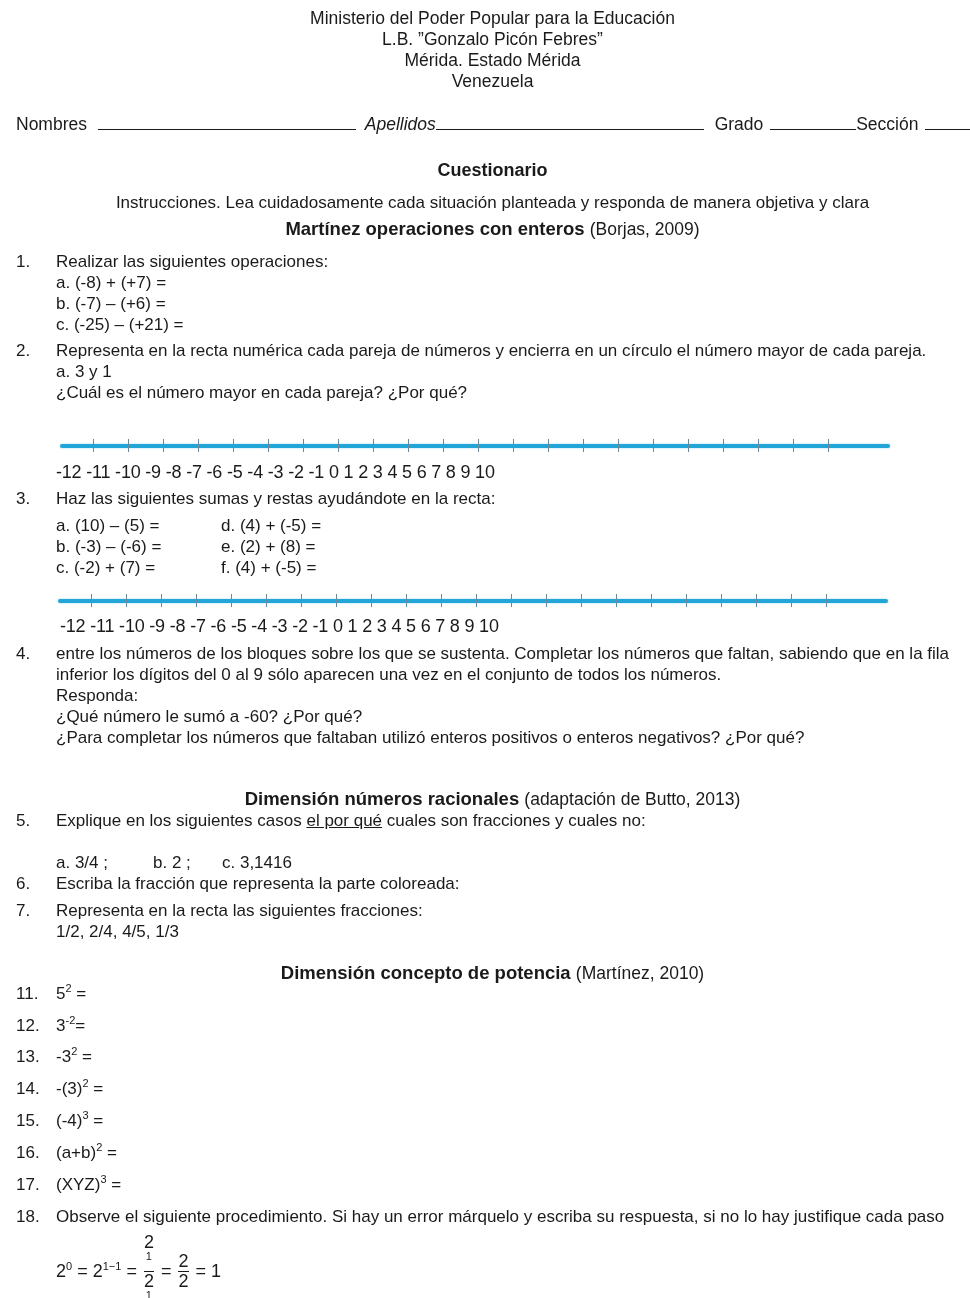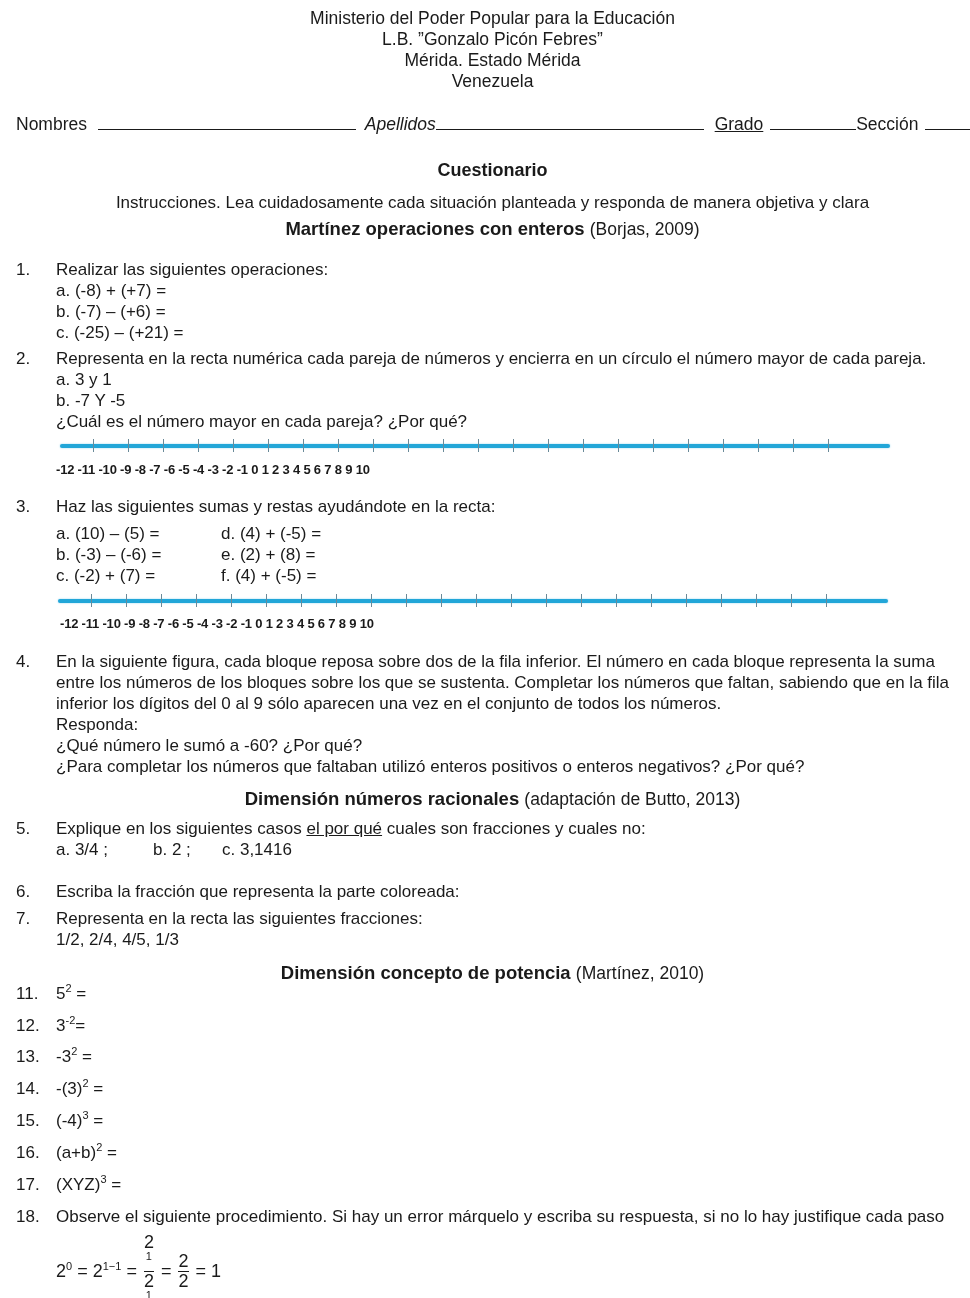--- a/index.html
+++ b/index.html
@@ -9,24 +9,24 @@
   }
   .abs { position: absolute; white-space: nowrap; }
   .center { left: 0; width: 985px; text-align: center; }
   .hdr { font-size: 17.5px; line-height: 21px; }
   .b { font-weight: bold; }
   .title { font-size: 18px; font-weight: bold; }
   .dim { font-size: 18.5px; }
   .dim .ref { font-weight: normal; font-size: 17.5px; }
   .num { position: absolute; left: 16px; }
   .txt { position: absolute; left: 56px; }
-  .line { line-height: 21px; margin-top: 8px; }
+  .line { line-height: 21px; }
   .numline { position: absolute; height: 4px; background: #22a6d8; border-radius: 2px; box-shadow: 0 0 2px #8fd3ee; }
   .tick { position: absolute; top: -5px; width: 1px; height: 13px; background: #6a8a99; }
-  .labels { position: absolute; font-size: 13px; letter-spacing: -0.2px; font-weight: bold; }
+  .labels { position: absolute; font-size: 18px; letter-spacing: -0.2px; }
   sup { font-size: 11px; vertical-align: 7px; line-height: 0; }
   u { text-decoration: underline; }
   .frac { display: inline-block; vertical-align: middle; text-align: center; margin: 0 2px; }
   .frac span { display: block; line-height: 19px; }
   .frac .bar { border-top: 1px solid #1a1a1a; }
   .field-line { display: inline-block; border-bottom: 1px solid #1a1a1a; height: 14px; vertical-align: baseline; }
 </style>
 </head>
 <body>
 
@@ -34,21 +34,21 @@
   <div>Ministerio del Poder Popular para la Educación</div>
   <div>L.B. ”Gonzalo Picón Febres”</div>
   <div>Mérida. Estado Mérida</div>
   <div>Venezuela</div>
 </div>
 
 <div class="abs" style="top:114px; left:16px; font-size:17.5px;">
   <span>Nombres</span>
   <span class="field-line" style="width:258px; margin-left:6px;"></span>
   <span style="margin-left:4px;font-style:italic;">Apellidos</span><span class="field-line" style="width:268px;"></span>
-  <span style="margin-left:6px;text-decoration:underline;">Grado</span>
+  <span style="margin-left:6px;">Grado</span>
   <span class="field-line" style="width:86px; margin-left:2px;"></span><span>Sección</span>
   <span class="field-line" style="width:58px; margin-left:2px;"></span>
 </div>
 
 <div class="abs center title" style="top:160px;">Cuestionario</div>
 <div class="abs center" style="top:193px; font-size:17px;">Instrucciones. Lea cuidadosamente cada situación planteada y responda de manera objetiva y clara</div>
 
 <div class="abs center dim" style="top:218px;">
   <span class="b">Martínez operaciones con enteros</span>
   <span class="ref">(Borjas, 2009)</span>
@@ -62,21 +62,20 @@
     <div>b. (-7) – (+6) =</div>
     <div>c. (-25) – (+21) =</div>
   </div>
 </div>
 
 <div class="abs line" style="top:340px; left:0;">
   <span class="num">2.</span>
   <div class="txt">
     <div>Representa en la recta numérica cada pareja de números y encierra en un círculo el número mayor de cada pareja.</div>
     <div>a. 3 y 1</div>
-    <div>b. -7 Y -5</div>
     <div>¿Cuál es el número mayor en cada pareja? ¿Por qué?</div>
   </div>
 </div>
 
 <div class="numline" style="top:444px; left:60px; width:830px;">
   <div class="tick" style="left:33px"></div>
     <div class="tick" style="left:68px"></div>
     <div class="tick" style="left:103px"></div>
   <div class="tick" style="left:138px"></div>
     <div class="tick" style="left:173px"></div>
@@ -139,40 +138,39 @@
   <div class="tick" style="left:663px"></div>
     <div class="tick" style="left:698px"></div>
     <div class="tick" style="left:733px"></div>
   <div class="tick" style="left:768px"></div>
 </div>
 <div class="labels" style="top:616px; left:60px;">-12 -11 -10 -9 -8 -7 -6 -5 -4 -3 -2 -1 0 1 2 3 4 5 6 7 8 9 10</div>
 
 <div class="abs line" style="top:643px; left:0; width:970px;">
   <span class="num">4.</span>
   <div class="txt">
-    <div>En la siguiente figura, cada bloque reposa sobre dos de la fila inferior. El número en cada bloque representa la suma</div>
     <div>entre los números de los bloques sobre los que se sustenta. Completar los números que faltan, sabiendo que en la fila</div>
     <div>inferior los dígitos del 0 al 9 sólo aparecen una vez en el conjunto de todos los números.</div>
     <div>Responda:</div>
     <div>¿Qué número le sumó a -60? ¿Por qué?</div>
     <div>¿Para completar los números que faltaban utilizó enteros positivos o enteros negativos? ¿Por qué?</div>
   </div>
 </div>
 
 <div class="abs center dim" style="top:788px;">
   <span class="b">Dimensión números racionales</span>
   <span class="ref">(adaptación de Butto, 2013)</span>
 </div>
 
 <div class="abs line" style="top:810px; left:0;">
   <span class="num">5.</span>
   <div class="txt">
     <div><span>Explique en los siguientes casos </span><u>el por qué</u><span> cuales son fracciones y cuales no:</span></div>
     <div>
-      <span style="display:inline-block; width:97px;">a. 3/4 ;</span><span style="display:inline-block; width:69px;">b. 2 ;</span><span>c. 3,1416</span>
+      <span style="display:inline-block; width:97px;margin-top:21px;">a. 3/4 ;</span><span style="display:inline-block; width:69px;">b. 2 ;</span><span>c. 3,1416</span>
     </div>
   </div>
 </div>
 
 <div class="abs line" style="top:873px; left:0;">
   <span class="num">6.</span>
   <div class="txt">
       <div>Escriba la fracción que representa la parte coloreada:</div>
     </div>
 </div>

